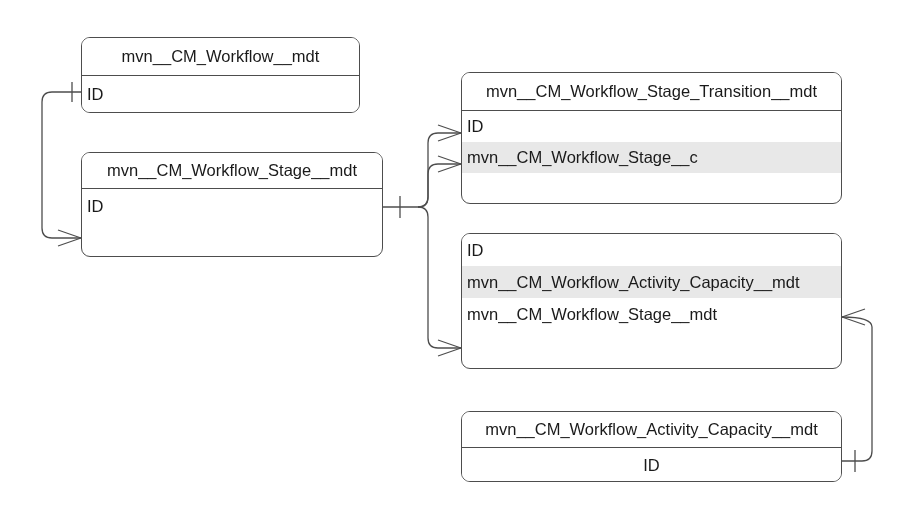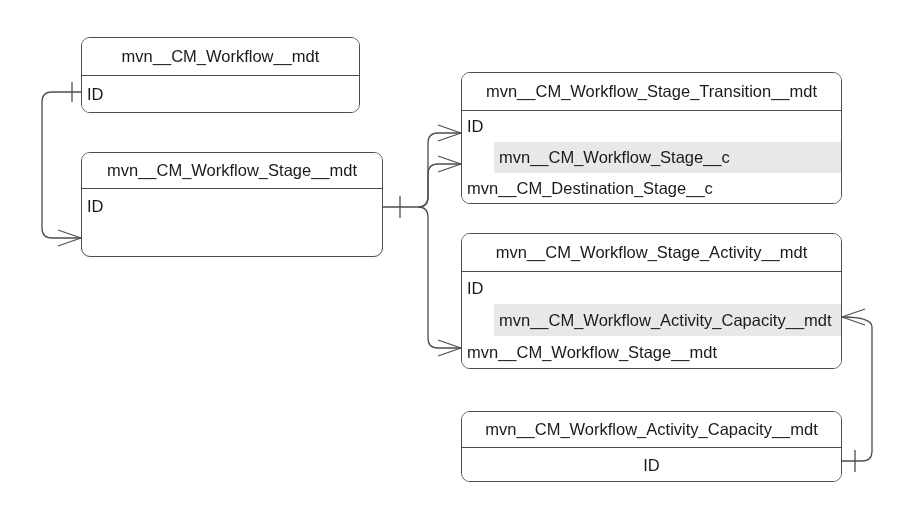--- a/index.html
+++ b/index.html
@@ -58,21 +58,20 @@
     align-items: center;
     color: #1a1a1a;
     font-size: 16.5px;
     line-height: 1;
     padding-left: 5px;
     white-space: nowrap;
     background: #ffffff;
   }
   .row.highlight {
     background: #e8e8e8;
-    margin-left: 32px;
   }
   .row.center {
     justify-content: center;
     padding-left: 0;
   }
 </style>
 </head>
 <body>
 
 <div id="canvas">
@@ -155,26 +154,24 @@
     <div class="entity-rows">
       <div class="row" style="height:34px;">ID</div>
     </div>
   </div>
 
   <div class="entity" style="left:461px; top:72px; width:381px; height:132px;">
     <div class="entity-title" style="height:38px;">mvn__CM_Workflow_Stage_Transition__mdt</div>
     <div class="entity-rows">
       <div class="row" style="height:31px;">ID</div>
       <div class="row highlight" style="height:31px;">mvn__CM_Workflow_Stage__c</div>
-      <div class="row" style="height:31px;">mvn__CM_Destination_Stage__c</div>
     </div>
   </div>
 
   <div class="entity" style="left:461px; top:233px; width:381px; height:136px;">
-    <div class="entity-title" style="height:38px;">mvn__CM_Workflow_Stage_Activity__mdt</div>
     <div class="entity-rows">
       <div class="row" style="height:32px;">ID</div>
       <div class="row highlight" style="height:32px;">mvn__CM_Workflow_Activity_Capacity__mdt</div>
       <div class="row" style="height:32px;">mvn__CM_Workflow_Stage__mdt</div>
     </div>
   </div>
 
   <div class="entity" style="left:461px; top:411px; width:381px; height:71px;">
     <div class="entity-title" style="height:36px;">mvn__CM_Workflow_Activity_Capacity__mdt</div>
     <div class="entity-rows">

